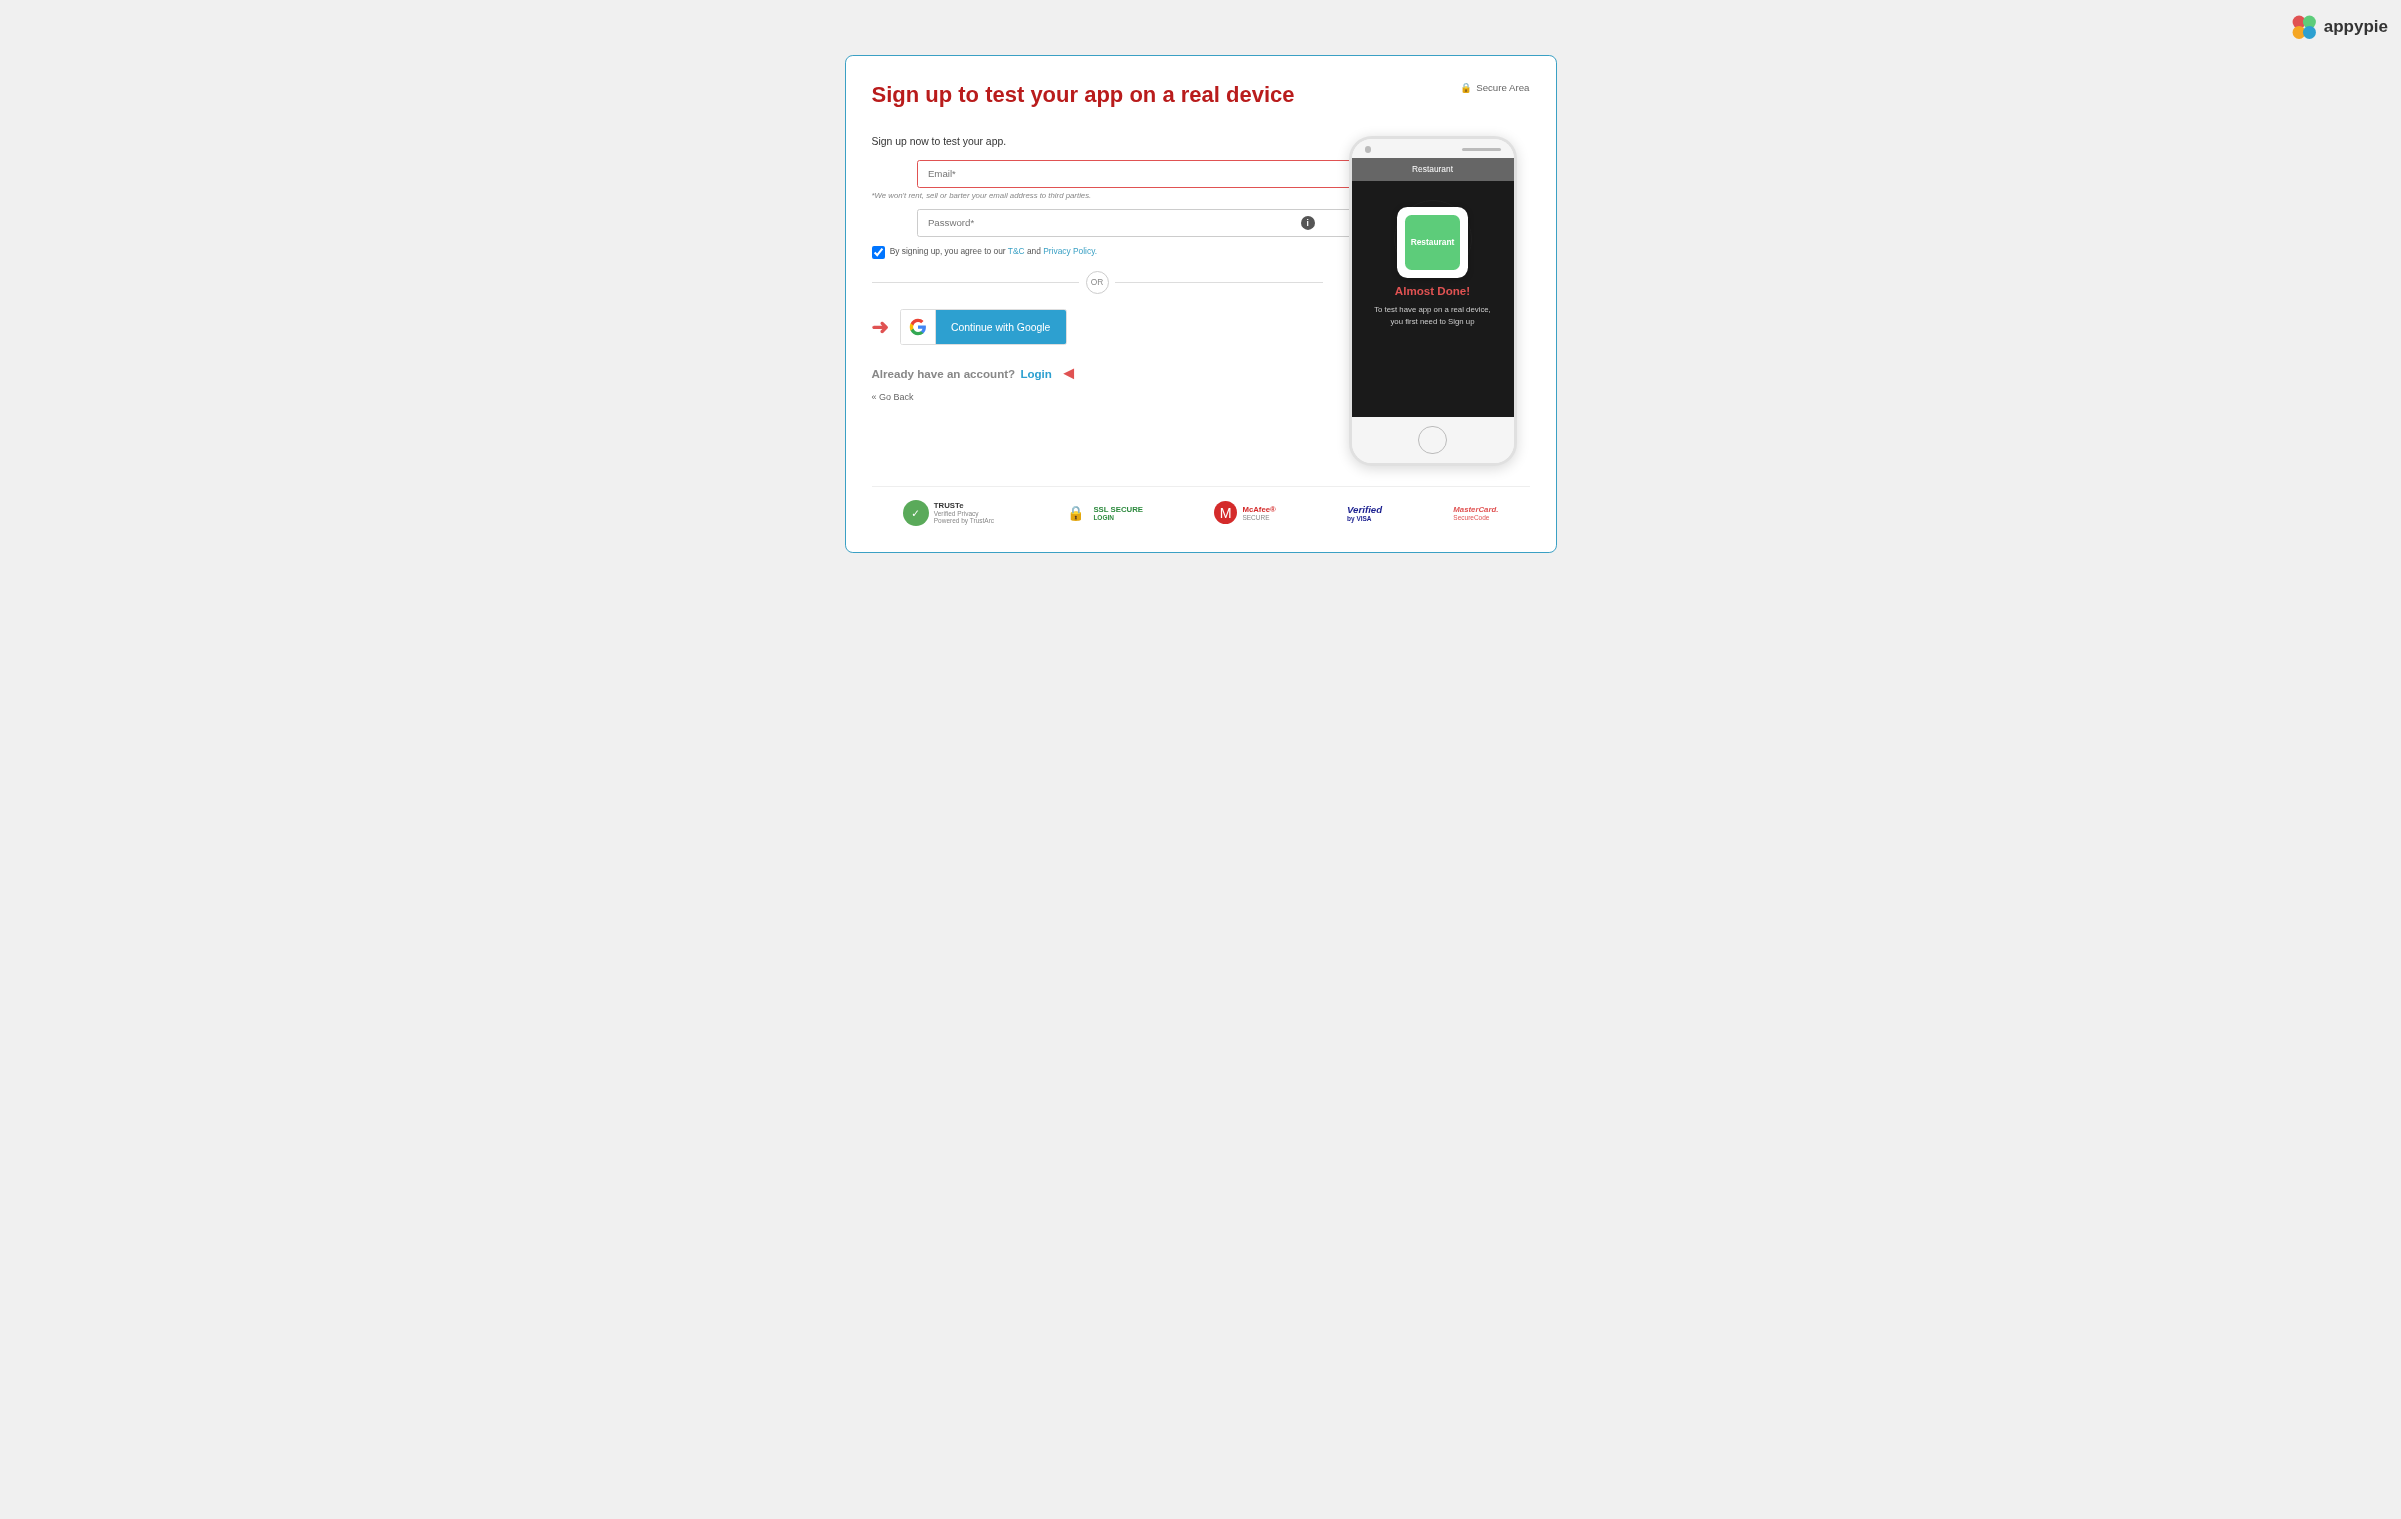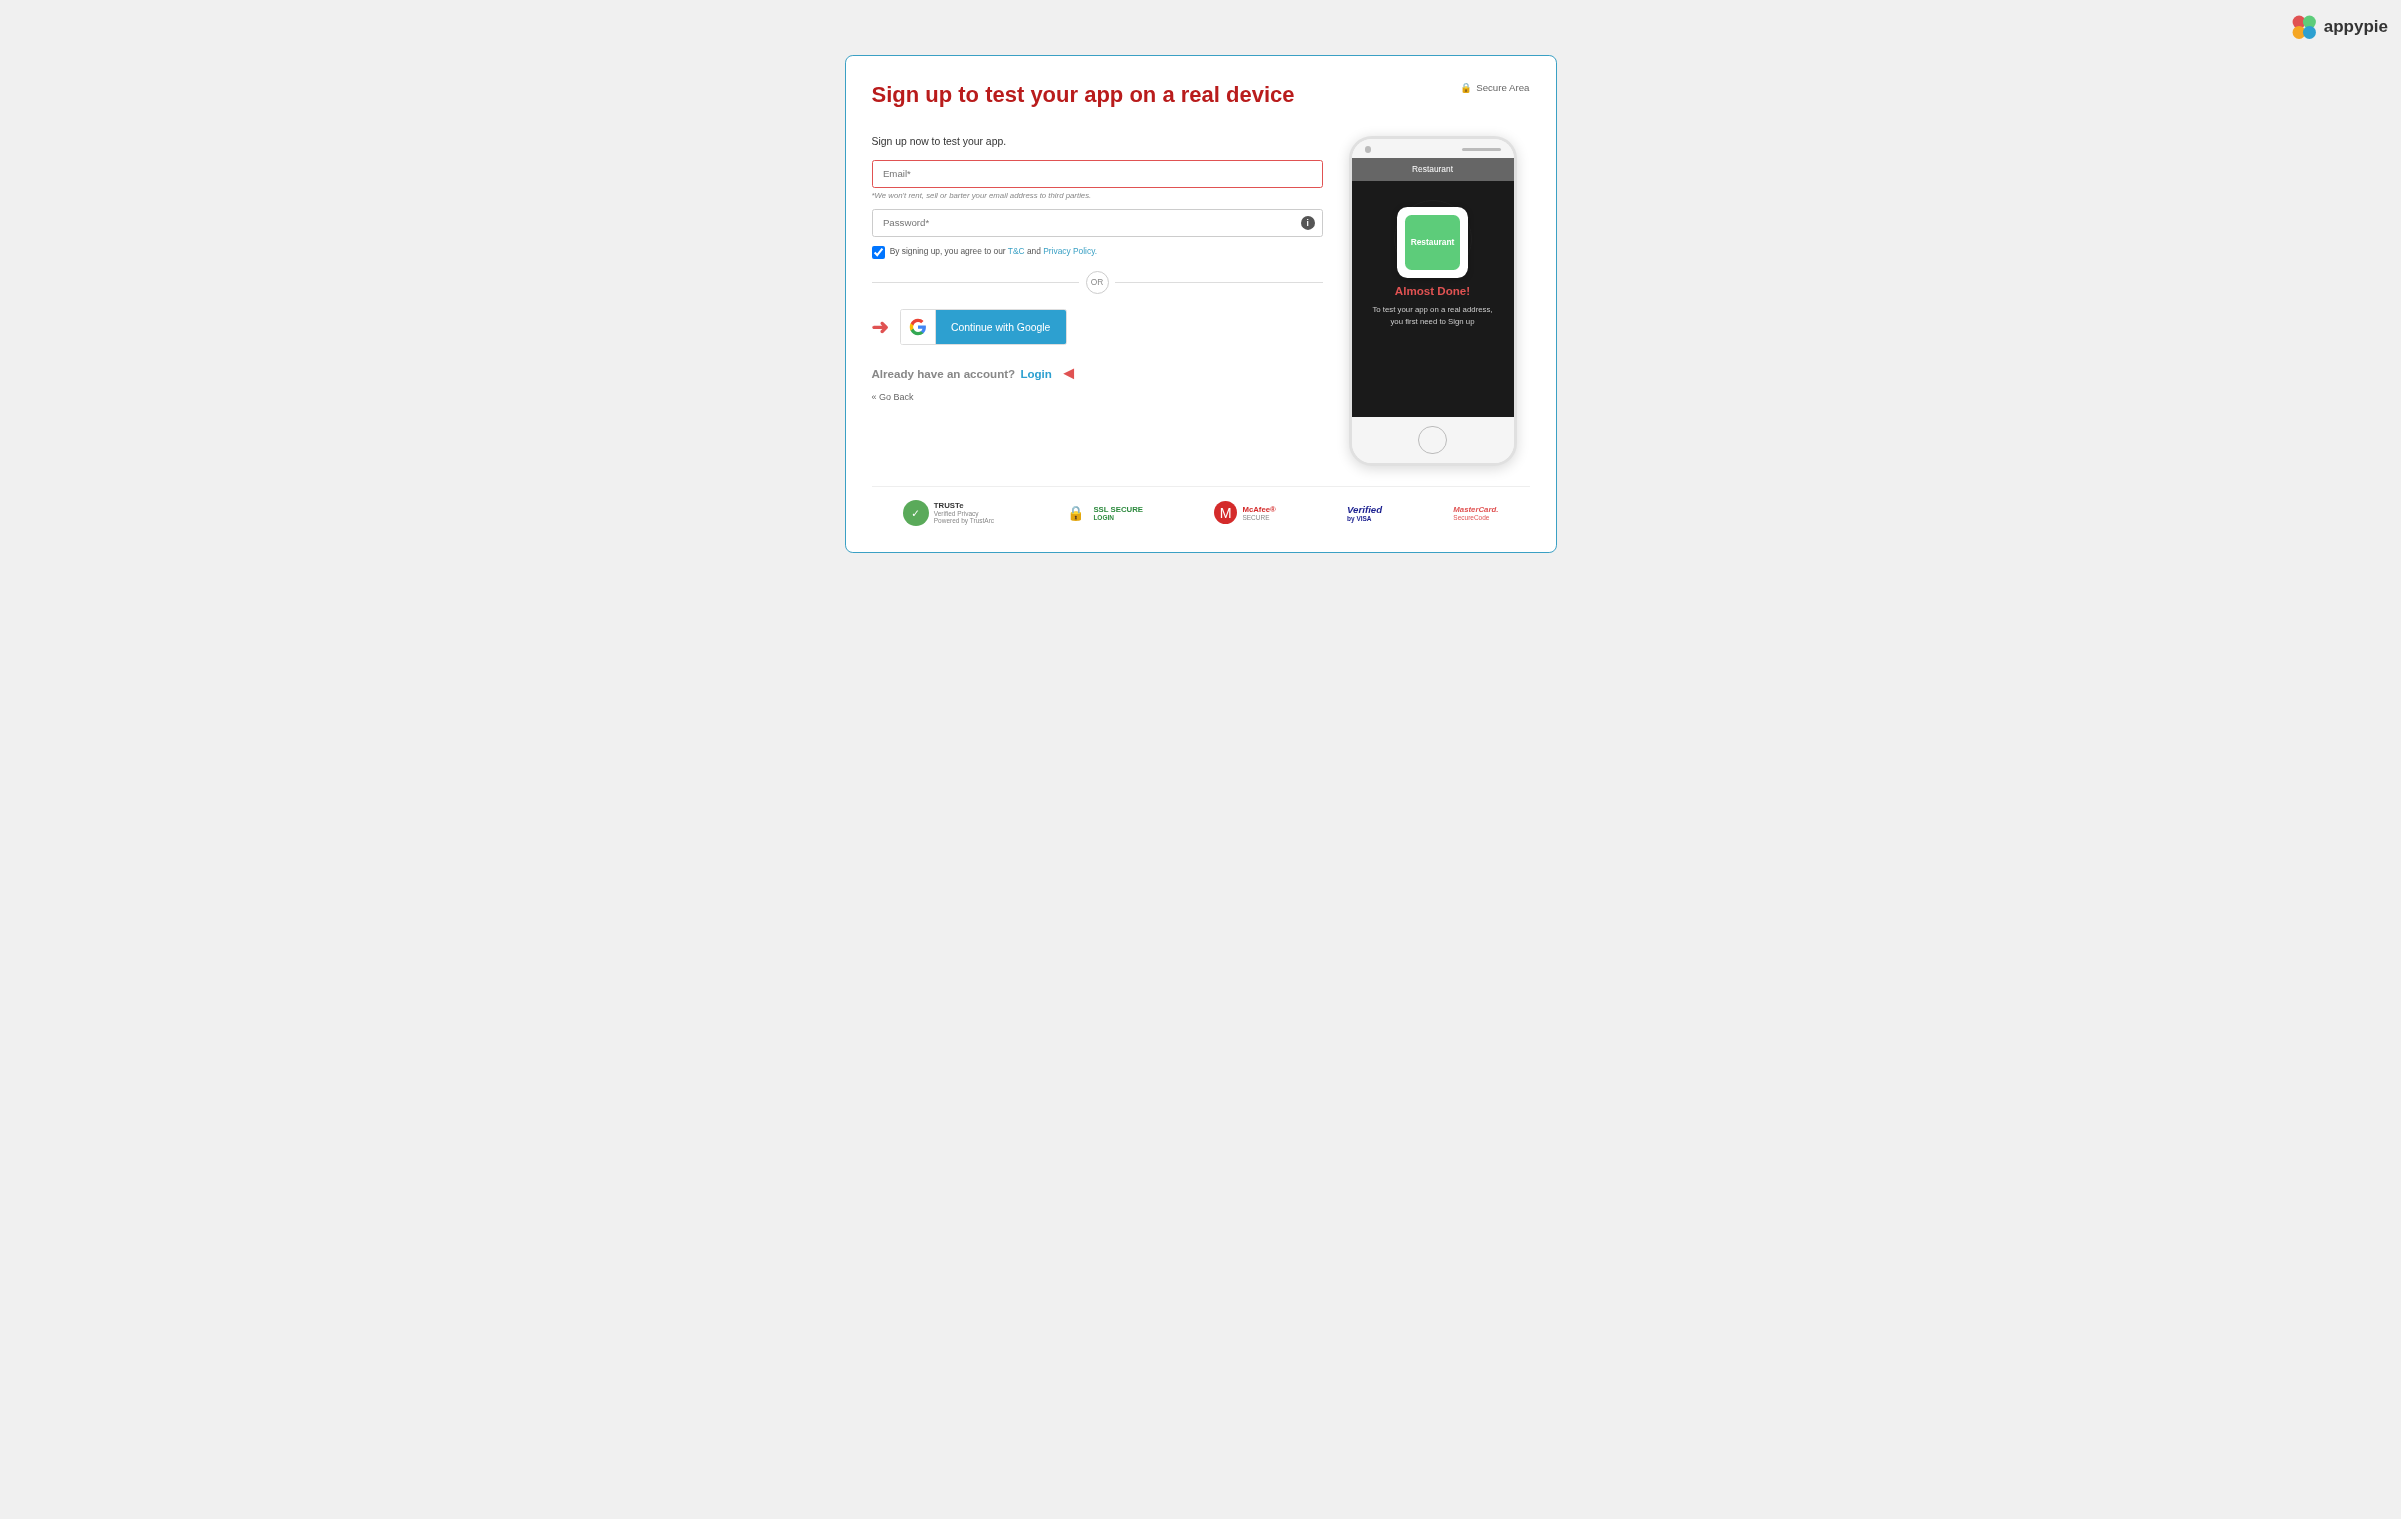--- a/index.html
+++ b/index.html
@@ -77,20 +77,21 @@
       margin-bottom: 5.2px;
     }
     .form-input {
       width: 100%;
       padding: 7.8px 10.4px;
       border: 0.6px solid #ccc;
       border-radius: 2.6px;
       font-size: 9.7px;
       color: #666;
       outline: none;
+      margin-left: 45px;
     }
     .form-input:first-child {
       border-color: #e05252;
     }
     .email-input {
       border-color: #e05252 !important;
     }
     .input-disclaimer {
       font-size: 7.8px;
       color: #888;
@@ -481,21 +482,21 @@
         </div>
         <div class="phone-screen">
           <div class="phone-app-header">Restaurant</div>
           <div class="phone-app-content">
             <div class="phone-bg-circle"></div>
             <div class="app-icon-card">
               <div class="app-icon-inner">Restaurant</div>
             </div>
             <p class="almost-done">Almost Done!</p>
             <p class="phone-message">
-              <span>To test your app on a real address,</span><br>
+              <span>To test have app on a real device,</span><br>
               <span>you first need to Sign up</span>
             </p>
           </div>
         </div>
         <div class="phone-bottom-bar">
           <div class="home-button"></div>
         </div>
       </div>
     </div>
   </div>

